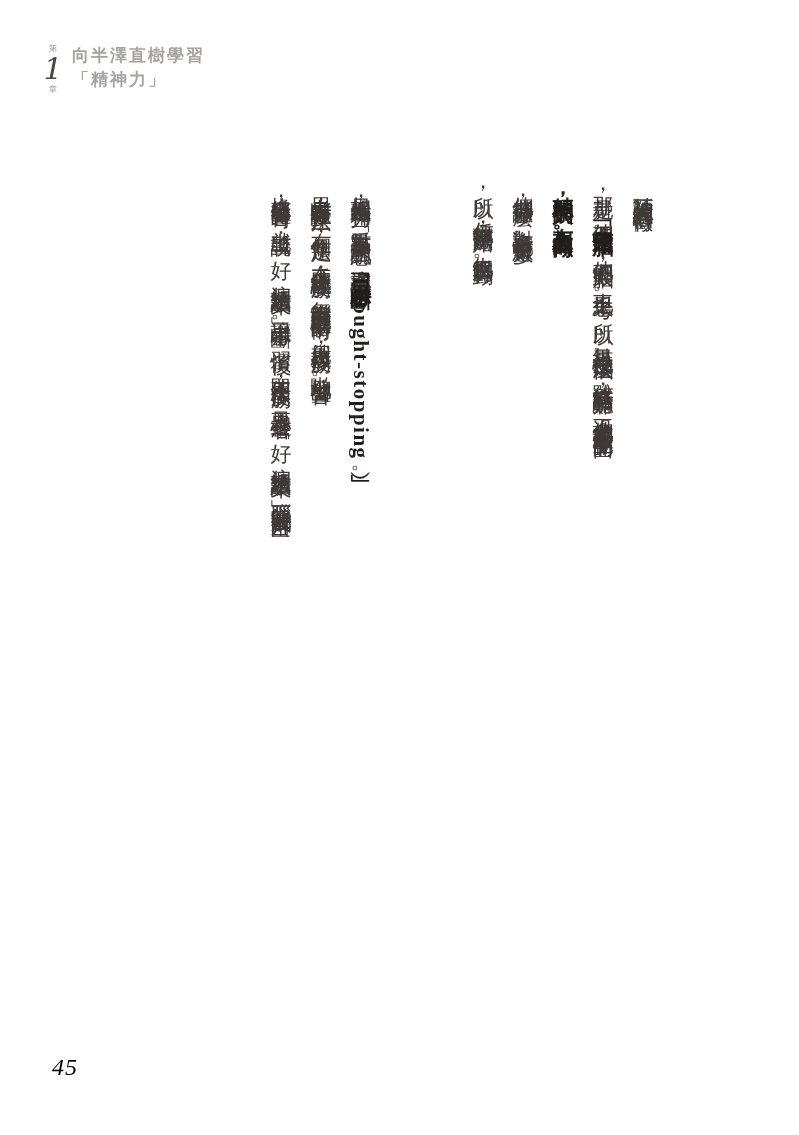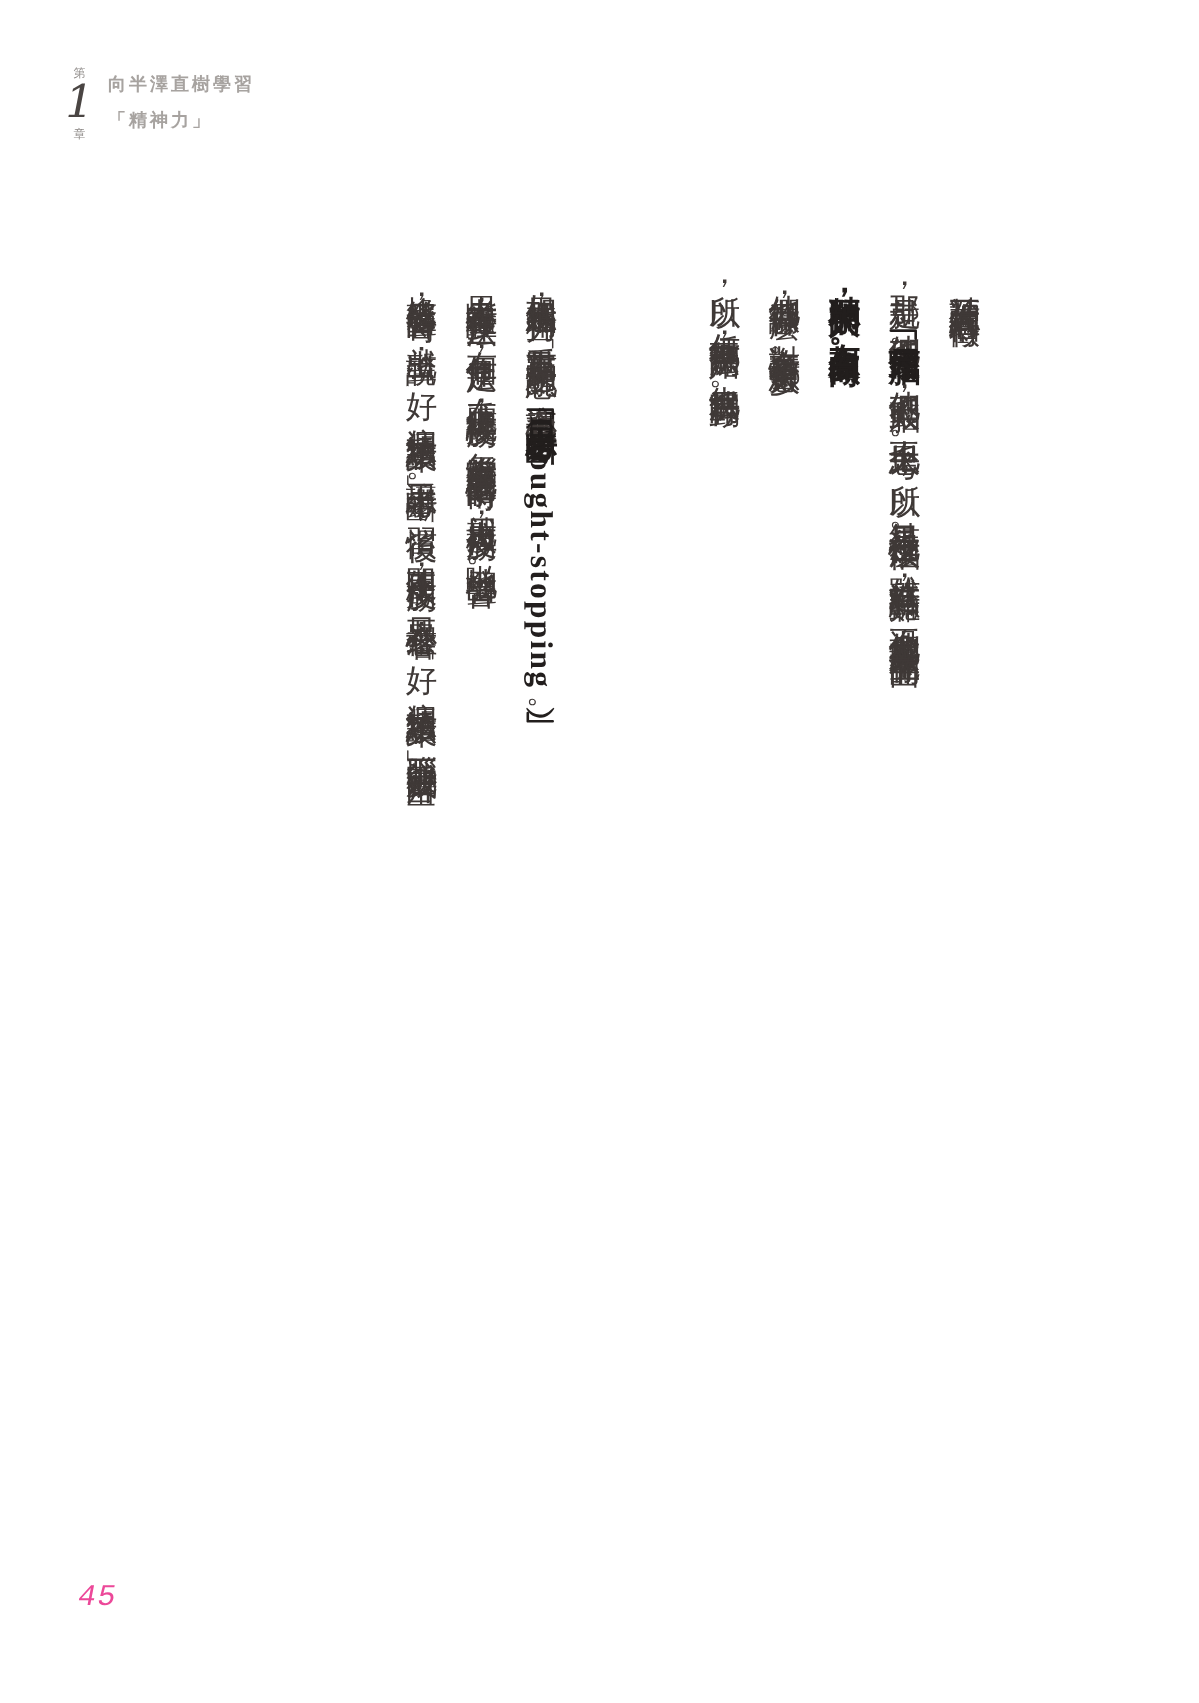--- a/index.html
+++ b/index.html
@@ -42,21 +42,21 @@
     font-family: "DejaVu Serif", serif;
     font-style: italic;
     font-size: 30px;
     line-height: 30px;
     color: #4a4543;
     margin: 1px 0 1px 0;
   }
   .chapter-title {
     font-family: "Liberation Sans", sans-serif;
     font-weight: bold;
-    font-size: 12px;
+    font-size: 17px;
     line-height: 24px;
     letter-spacing: 2px;
     color: #a7a3a0;
   }
 
   
   .body-text {
     position: absolute;
     top: 158px;
     right: 136px;
@@ -79,24 +79,24 @@
   }
   .section-1 {
     margin-left: 82px; 
   }
 
   
   .page-number {
     position: absolute;
     left: 52px;
     top: 1054px;
-    font-family: Liberation Mono, monospace;
+    font-family: Liberation Serif, serif;
     font-style: italic;
-    font-size: 20px;
-    color: #ec4899;
+    font-size: 24px;
+    color: #000000;
     letter-spacing: 1px;
   }
 </style>
 </head>
 <body>
 
 <header class="chapter-header">
   <div class="chapter-number-block">
     <span class="chapter-affix">第</span>
     <span class="chapter-number">1</span>

